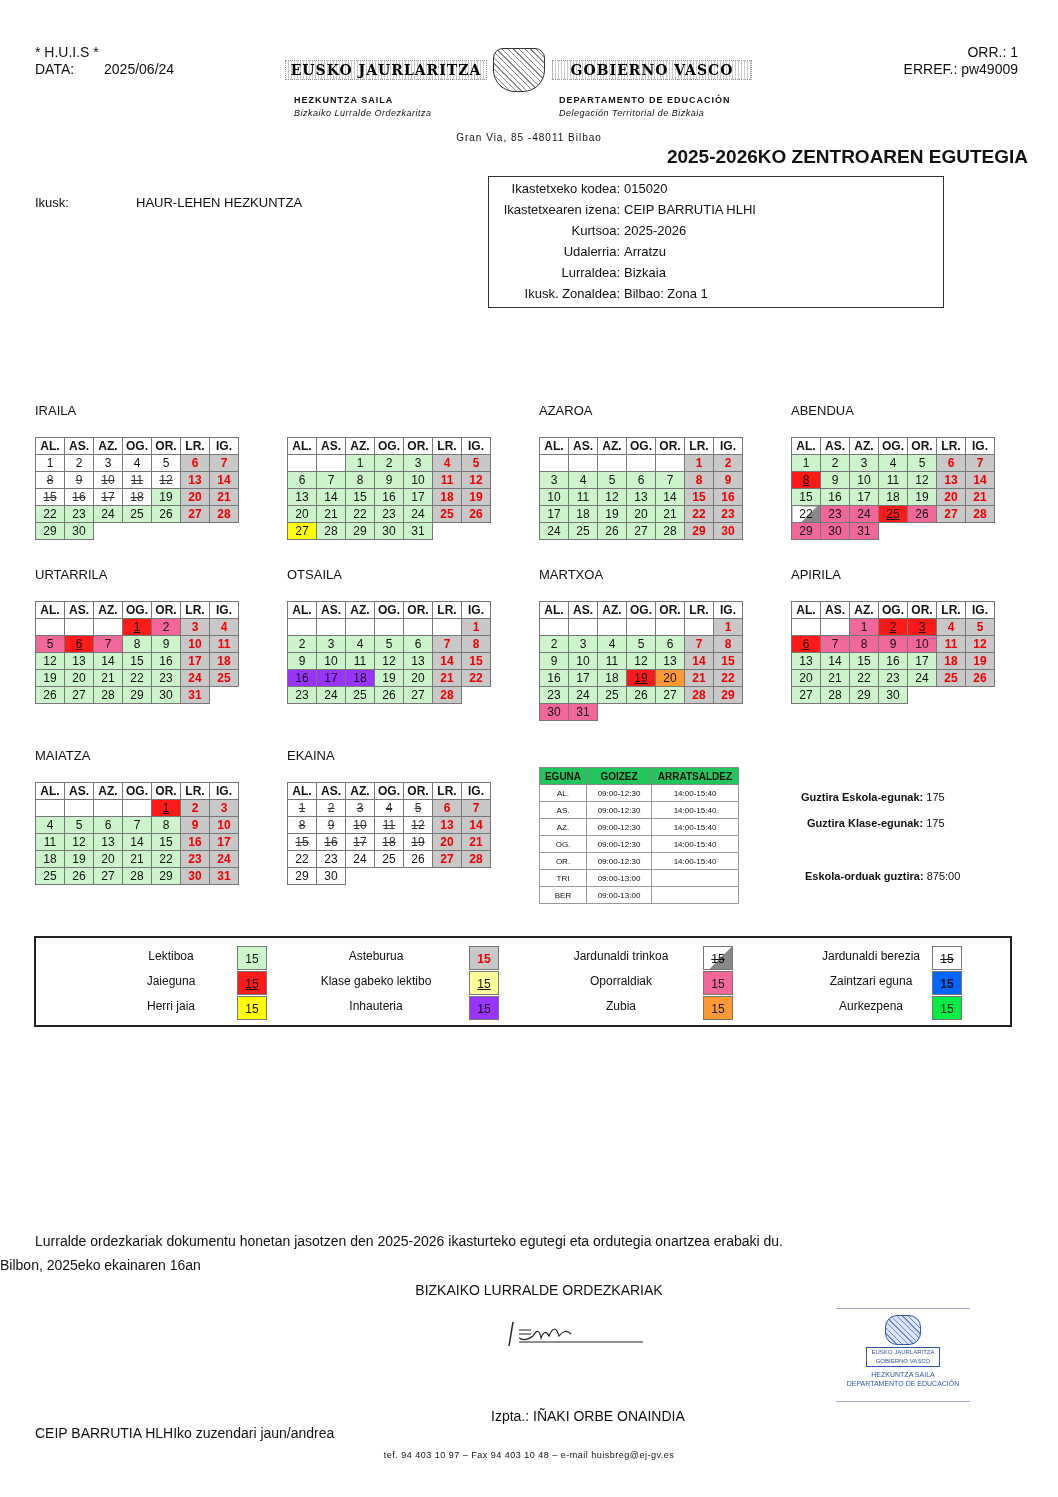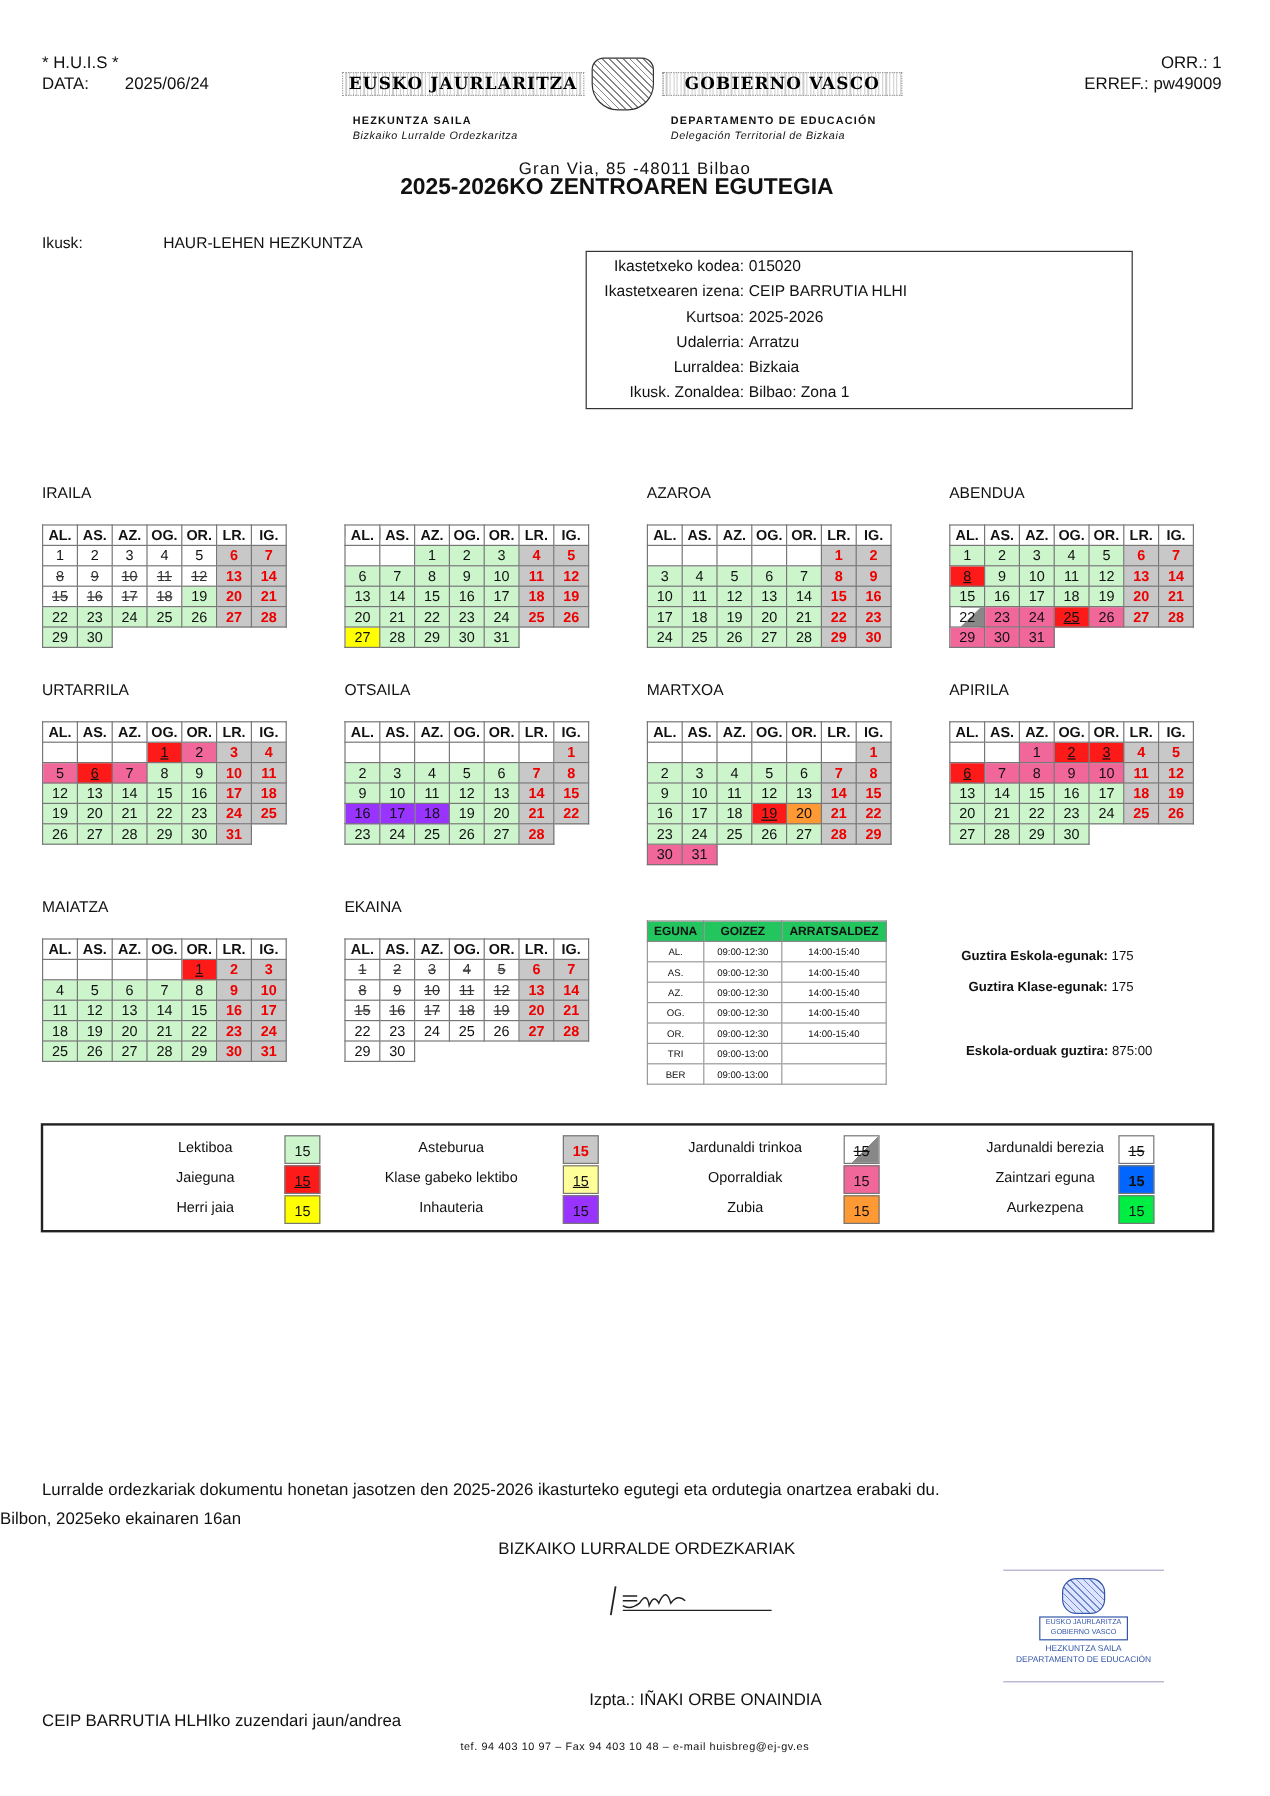--- a/index.html
+++ b/index.html
@@ -5,25 +5,25 @@
   html, body { margin:0; padding:0; background:#ffffff; }
   body { width:1058px; height:1497px; position:relative; font-family:"Liberation Sans", sans-serif; color:#111; overflow:hidden; }
   .abs { position:absolute; }
   .hdr-left { left:35px; top:44px; font-size:14px; line-height:17px; }
   .hdr-left .date-val { display:inline-block; margin-left:26px; }
   .hdr-right { right:40px; top:44px; font-size:14px; line-height:17px; text-align:right; }
   .logo-bar { position:absolute; top:60px; height:18px; background:repeating-linear-gradient(90deg,#fff 0 2px,#ccc 2px 3px); border:1px dotted #999; font-family:"DejaVu Serif", serif; font-weight:bold; font-size:14px; letter-spacing:1px; line-height:18px; text-align:center; color:#000; }
   .logo-emblem { position:absolute; left:493px; top:48px; width:50px; height:42px; border:1px solid #333; border-radius:10px 10px 22px 22px; background:repeating-linear-gradient(45deg,#fff 0 3px,#888 3px 4px); }
   .dept { position:absolute; font-size:9px; letter-spacing:1px; font-weight:bold; line-height:13px; }
   .dept i { font-weight:normal; letter-spacing:0.5px; }
-  .addr-top { left:0; width:1058px; top:132px; text-align:center; font-size:14px; letter-spacing:1px; }
-  .title { left:0; width:1028px; top:146px; text-align:center; font-size:19px; font-weight:bold; }
+  .addr-top { left:0; width:1058px; top:132px; text-align:center; font-size:10px; letter-spacing:1px; }
+  .title { left:0; width:1028px; top:146px; text-align:right; font-size:19px; font-weight:bold; }
   .maila { left:35px; top:195px; font-size:13px; }
   .maila .val { position:absolute; left:101px; white-space:nowrap; }
-  .infobox { left:488px; top:176px; width:454px; height:130px; border:1px solid #333;margin-top:33px; }
+  .infobox { left:488px; top:176px; width:454px; height:130px; border:1px solid #333; }
   .inforow { position:absolute; left:0; height:21px; font-size:13px; line-height:21px; white-space:nowrap; }
   .inforow .k { display:inline-block; width:131px; text-align:right; }
   .inforow .v { margin-left:4px; }
   .month-title { position:absolute; font-size:13px; }
   table.cal { position:absolute; border-collapse:collapse; font-size:12px; }
   table.cal td, table.cal th { width:28px; height:16px; padding:0; text-align:center; border:1px solid #777; line-height:16px; }
   table.cal th { font-weight:bold; background:#fff; }
   td.empty { border:none !important; background:transparent; }
   td.w { background:#fff; }
   td.lek { background:#ccf5cc; }

